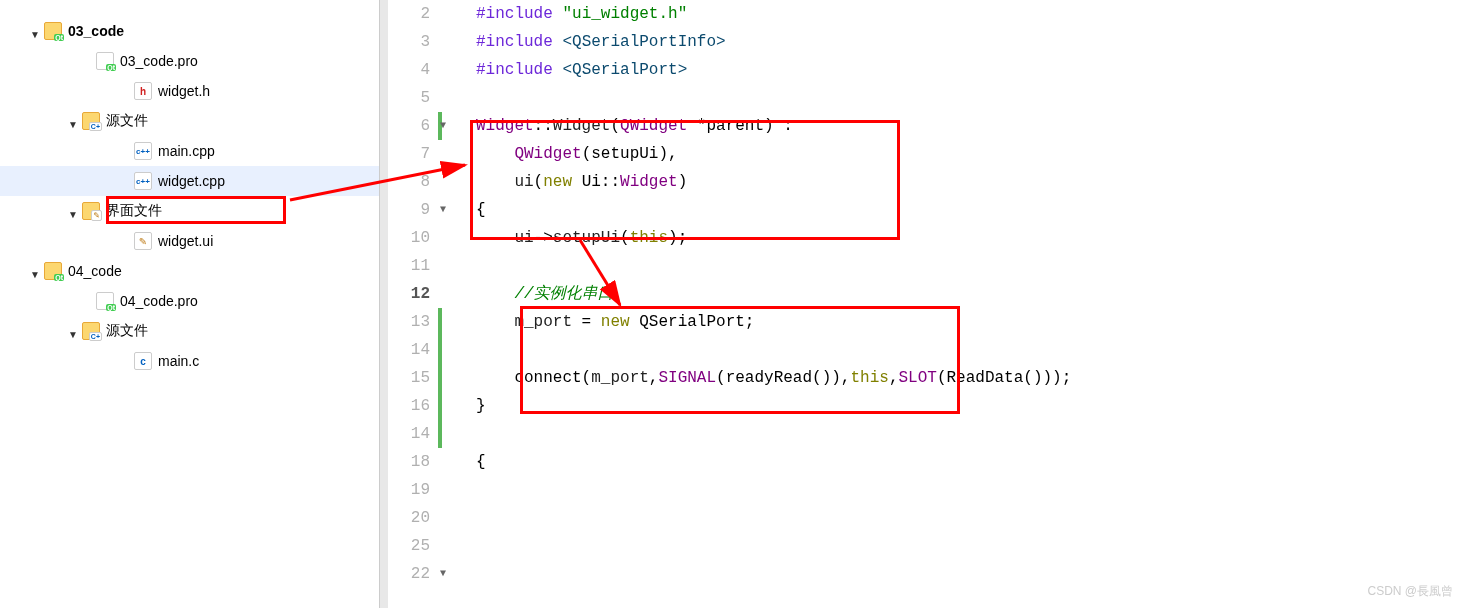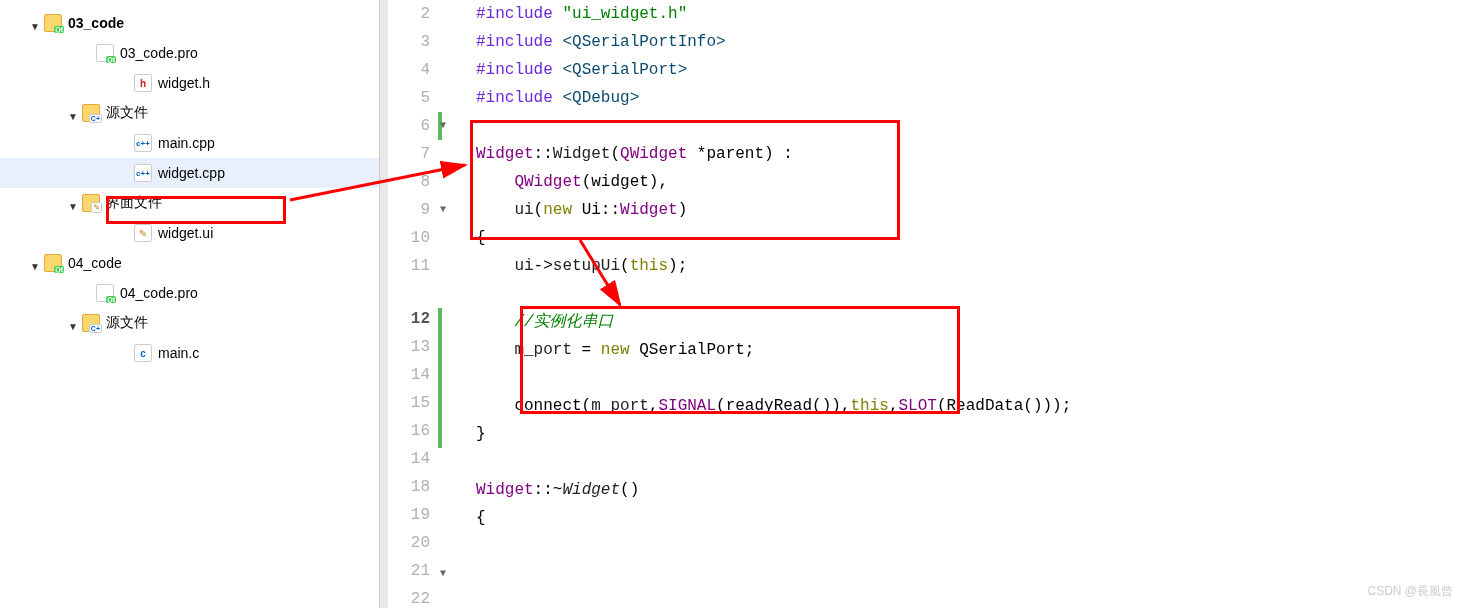--- a/index.html
+++ b/index.html
@@ -1,17 +1,17 @@
 <!DOCTYPE html>
 <html><head>
 <meta charset="utf-8">
 <style>
 * { margin: 0; padding: 0; box-sizing: border-box; }
 body { font-family: "Microsoft YaHei", sans-serif; font-size: 14px; background: #fff; display: flex; height: 608px; width: 1465px; overflow: hidden; position: relative; }
-.sidebar { width: 380px; background: #fff; border-right: 1px solid #ccc; overflow-y: auto; padding-top: 8px; }
+.sidebar { width: 380px; background: #fff; border-right: 1px solid #ccc; overflow-y: auto; padding-top: 16px; }
 .tree-item { display: flex; align-items: center; height: 30px; cursor: pointer; white-space: nowrap; }
 .tree-item.selected { background: #e8f0fe; }
 .arrow { width: 12px; height: 12px; display: inline-block; margin-right: 2px; }
 .arrow.down::before { content: "▼"; font-size: 10px; color: #333; }
 .arrow.none { visibility: hidden; }
 .icon { width: 18px; height: 18px; display: inline-flex; align-items: center; justify-content: center; margin-right: 6px; font-size: 10px; border-radius: 2px; }
 .icon-folder-qt { background: #fcd770; border: 1px solid #e8a838; position: relative; }
 .icon-folder-qt::after { content: "Qt"; position: absolute; bottom: -2px; right: -3px; background: #41cd52; color: #fff; font-size: 7px; padding: 0 1px; border-radius: 2px; font-weight: bold; }
 .icon-folder-h { background: #fcd770; border: 1px solid #e8a838; position: relative; }
 .icon-folder-h::after { content: "h"; position: absolute; bottom: -2px; right: -3px; background: #fff; color: #d02020; font-size: 8px; padding: 0 2px; border: 1px solid #ccc; border-radius: 2px; font-weight: bold; }
@@ -26,21 +26,21 @@
 .icon-file-c { background: #fff; border: 1px solid #ccc; color: #0060c0; font-weight: bold; }
 .icon-file-ui { background: #fff; border: 1px solid #ccc; color: #c08020; }
 .tree-label { user-select: none; }
 .tree-label.bold { font-weight: bold; }
 .red-box-tree { position: absolute; left: 106px; top: 196px; width: 180px; height: 28px; border: 3px solid #ff0000; pointer-events: none; z-index: 10; }
 
 .editor { flex: 1; display: flex; background: #fff; font-family: Consolas, "Courier New", monospace; font-size: 16px; position: relative; }
 .gutter-border { width: 8px; background: #e8e8e8; }
 .gutter { width: 50px; background: #fff; text-align: right; padding-right: 8px; color: #b0b0b0; user-select: none; }
 .gutter-line { height: 28px; line-height: 28px; }
-.gutter-line.current { color: #555; font-weight: bold; margin-top: 25px; }
+.gutter-line.current { color: #555; font-weight: bold; }
 .fold-col { width: 18px; position: relative; }
 .fold-mark { position: absolute; left: 2px; font-size: 10px; color: #666; }
 .green-bar { position: absolute; left: 0; width: 4px; background: #5cb85c; }
 .code-area { flex: 1; position: relative; }
 .code-line { height: 28px; line-height: 28px; white-space: pre; padding-left: 20px; }
 .kw { color: #808000; }
 .pp { color: #6d28d9; }
 .str { color: #008000; }
 .inc { color: #0c4a6e; }
 .type { color: #800080; }
@@ -137,49 +137,47 @@
     <div class="gutter-line">11</div>
     <div class="gutter-line current">12</div>
     <div class="gutter-line">13</div>
     <div class="gutter-line">14</div>
     <div class="gutter-line">15</div>
     <div class="gutter-line">16</div>
     <div class="gutter-line">14</div>
     <div class="gutter-line">18</div>
     <div class="gutter-line">19</div>
     <div class="gutter-line">20</div>
-    <div class="gutter-line">21</div>
+    <div class="gutter-line">25</div>
     <div class="gutter-line">22</div>
   </div>
   <div class="fold-col">
     <div class="green-bar" style="top:112px;height:28px"></div>
     <div class="green-bar" style="top:308px;height:140px"></div>
     <span class="fold-mark" style="top:120px">▼</span>
     <span class="fold-mark" style="top:204px">▼</span>
     <span class="fold-mark" style="top:568px">▼</span>
   </div>
   <div class="code-area">
     <div class="code-line"><span class="pp">#include </span><span class="str">"ui_widget.h"</span></div>
     <div class="code-line"><span class="pp">#include </span><span class="inc">&lt;QSerialPortInfo&gt;</span></div>
     <div class="code-line"><span class="pp">#include </span><span class="inc">&lt;QSerialPort&gt;</span></div>
-    <div class="code-line"><span class="pp">#include </span><span class="inc">&lt;QDebug&gt;</span></div>
     <div class="code-line"></div>
     <div class="code-line"><span class="type">Widget</span><span>::</span><span class="fn">Widget</span><span>(</span><span class="type">QWidget</span><span> *parent) :</span></div>
-    <div class="code-line">    <span class="type">QWidget</span><span>(widget),</span></div>
+    <div class="code-line">    <span class="type">QWidget</span><span>(setupUi),</span></div>
     <div class="code-line">    <span class="fn">ui</span><span>(</span><span class="kw">new</span><span> Ui::</span><span class="type">Widget</span><span>)</span></div>
     <div class="code-line"><span>{</span></div>
     <div class="code-line">    <span class="fn">ui</span><span>-&gt;</span><span class="fn">setupUi</span><span>(</span><span class="kw">this</span><span>);</span></div>
     <div class="code-line"></div>
     <div class="code-line">    <span class="cm-it">//实例化串口</span></div>
     <div class="code-line">    <span class="fn">m_port</span><span> = </span><span class="kw">new</span><span> QSerialPort;</span></div>
     <div class="code-line"></div>
     <div class="code-line">    <span>connect(</span><span class="fn">m_port</span><span>,</span><span class="type">SIGNAL</span><span>(readyRead()),</span><span class="kw">this</span><span>,</span><span class="type">SLOT</span><span>(ReadData()));</span></div>
     <div class="code-line"><span>}</span></div>
     <div class="code-line"></div>
-    <div class="code-line"><span class="type">Widget</span><span>::~</span><span class="it">Widget</span><span>()</span></div>
     <div class="code-line"><span>{</span></div>
   </div>
 </div>
 
 <div class="red-box1"></div>
 <div class="red-box2"></div>
 
 <svg class="arrow-svg" style="left:280px;top:150px;width:200px;height:60px">
   <defs>
       <marker id="ah1" markerWidth="10" markerHeight="10" refX="8" refY="3" orient="auto">

